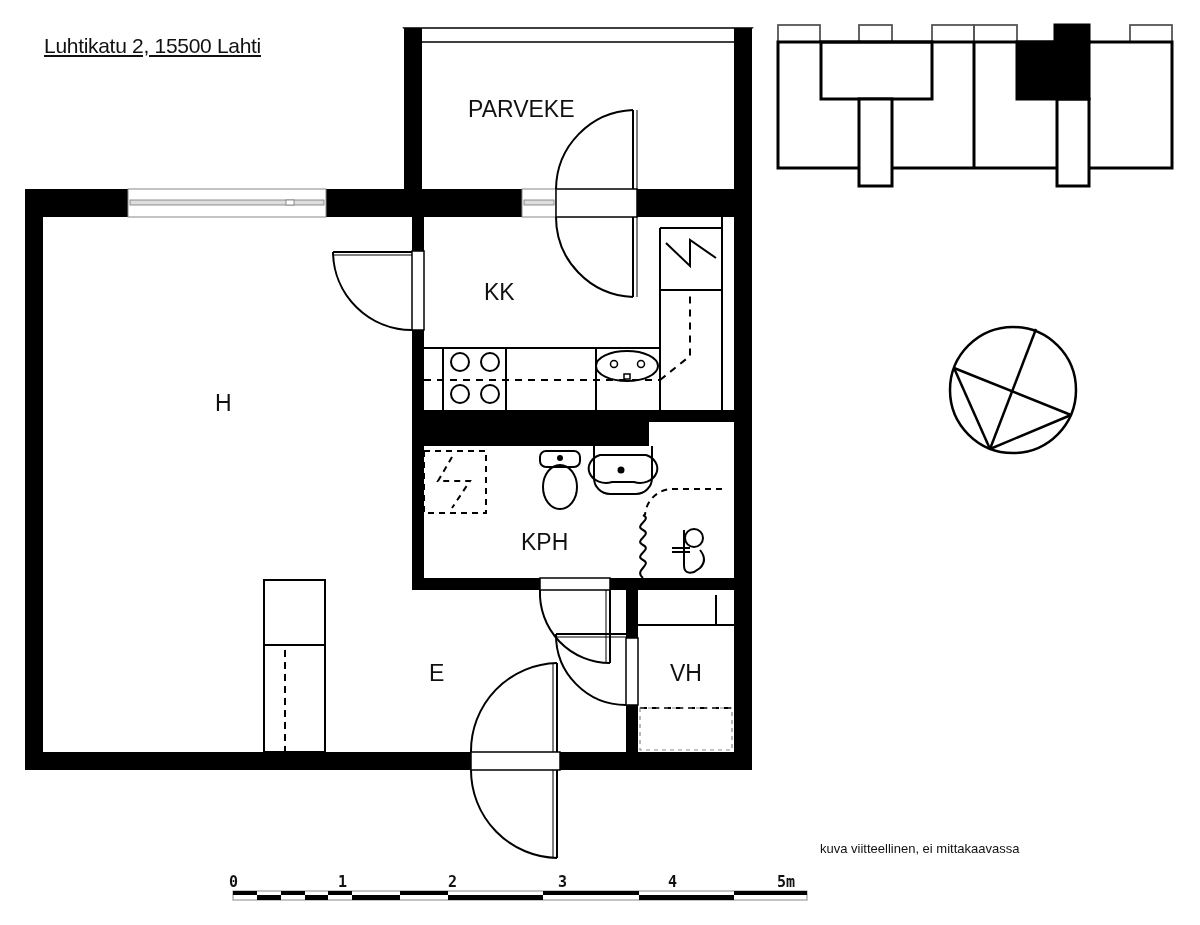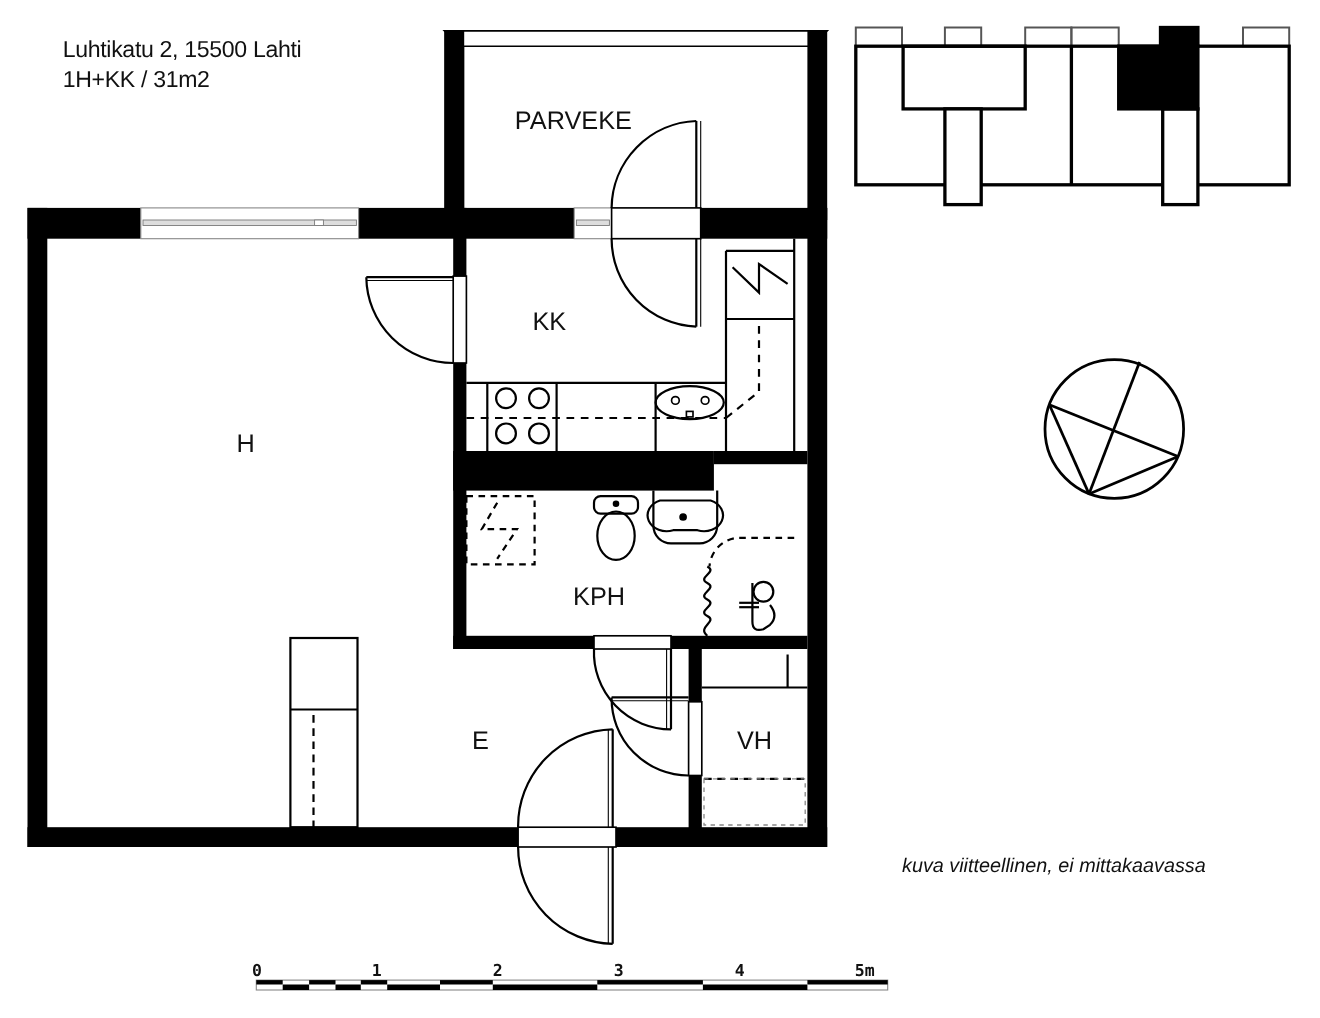--- a/index.html
+++ b/index.html
@@ -1,29 +1,28 @@
 <!DOCTYPE html>
 <html><head>
 <meta charset="utf-8">
 <style>
   html, body { margin: 0; padding: 0; background: #ffffff; }
   body { width: 1200px; height: 925px; position: relative; overflow: hidden; font-family: "Liberation Sans", sans-serif; color: #111; }
-  .info { position: absolute; left: 57px; top: 32px; font-size: 21px; line-height: 27px; letter-spacing: -0.3px; }
+  .info { position: absolute; left: 44px; top: 32px; font-size: 21px; line-height: 27px; letter-spacing: -0.3px; text-decoration: underline; }
   .info div { white-space: nowrap; }
-  .note { position: absolute; left: 820px; top: 777px; font-size: 18px; white-space: nowrap; font-style: italic; }
+  .note { position: absolute; left: 820px; top: 841px; font-size: 13px; white-space: nowrap; }
   svg { position: absolute; left: 0; top: 0; }
   .lbl { font-family: "Liberation Sans", sans-serif; font-size: 23px; fill: #111; }
   .sclbl { font-family: "DejaVu Sans Mono", monospace; font-size: 15px; font-weight: bold; fill: #111; }
 </style>
 </head>
 <body>
 
 <div class="info">
   <div>Luhtikatu 2, 15500 Lahti</div>
-  <div>1H+KK / 31m2</div>
 </div>
 
 <svg width="1200" height="925" viewBox="0 0 1200 925">
 
   <g>
     <polygon points="404,28 752,28 738,42 418,42" fill="none" stroke="#000" stroke-width="1.5"></polygon>
     <rect x="404" y="28" width="18" height="172" fill="#000"></rect>
     <rect x="734" y="28" width="18" height="172" fill="#000"></rect>
     <polygon points="404,28 422,42 422,200 404,200" fill="#000"></polygon>
   </g>

